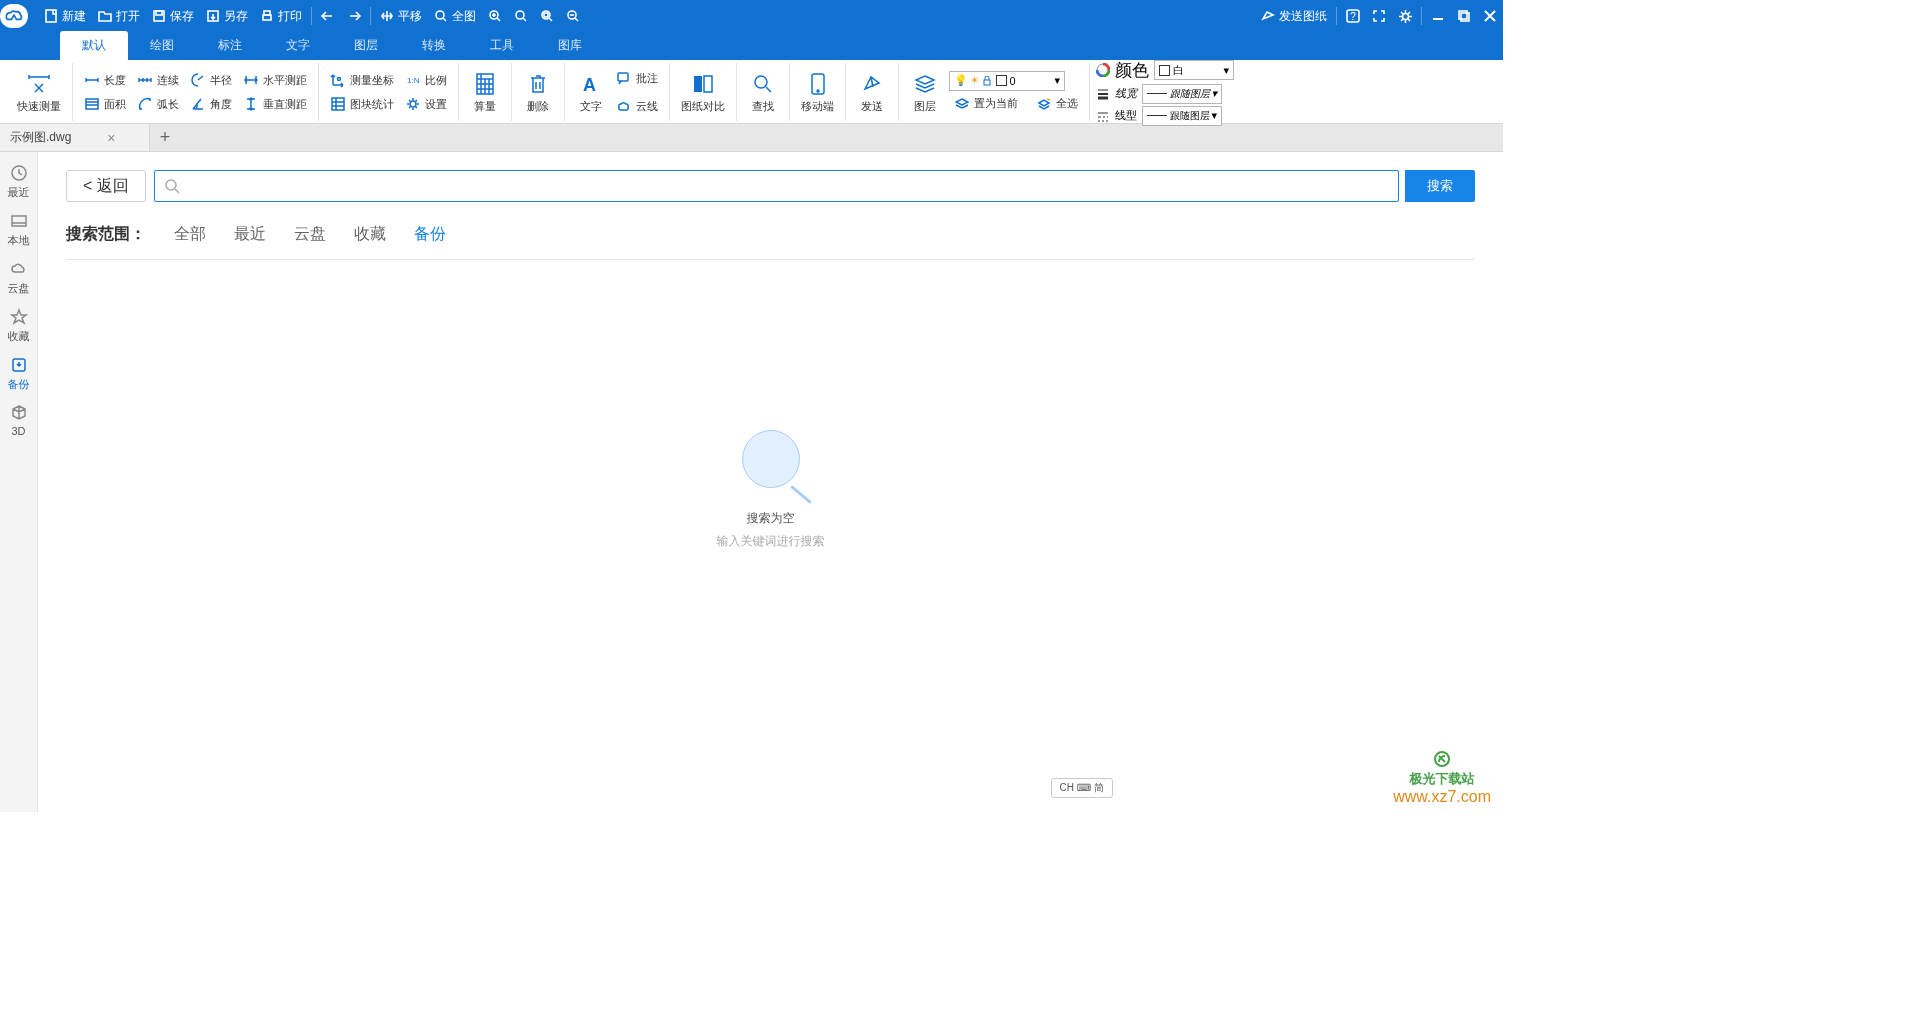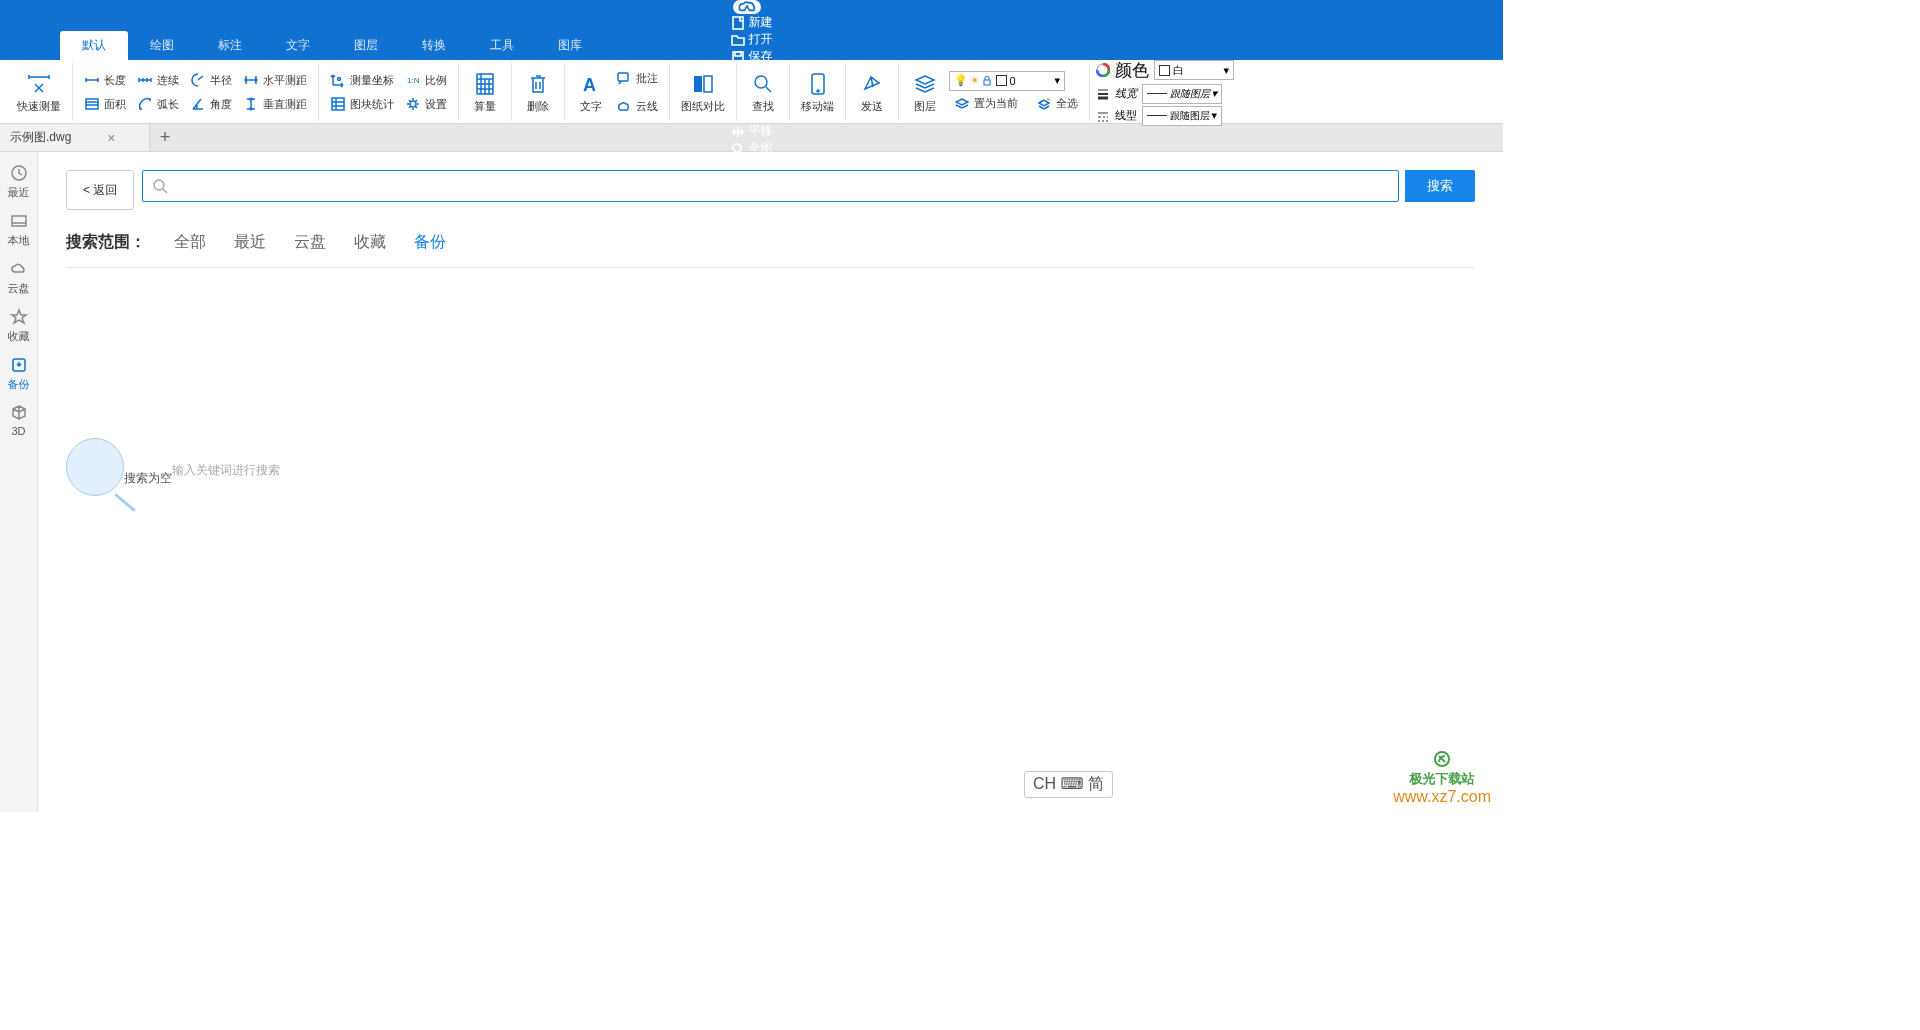--- a/index.html
+++ b/index.html
@@ -1,19 +1,19 @@
 <!DOCTYPE html>
 <html><head>
 <meta charset="utf-8">
 <style>
 * { margin: 0; padding: 0; box-sizing: border-box; font-family: "Microsoft YaHei", Arial, sans-serif; }
 body { width: 1503px; height: 812px; background: #fff; overflow: hidden; position: relative; font-size: 12px; }
 
 
-.titlebar { height: 32px; background: #1171d1; display: flex; align-items: center; color: #fff; padding: 0 6px; flex-direction: column; }
+.titlebar { height: 32px; background: #1171d1; display: flex; align-items: center; color: #fff; padding: 0 0; }
 .logo { width: 28px; height: 24px; background: #fff; border-radius: 12px; display: flex; align-items: center; justify-content: center; margin-right: 10px; }
 .logo svg { width: 20px; height: 14px; }
 .titlebar .tbtn { display: flex; align-items: center; gap: 4px; padding: 0 6px; height: 100%; cursor: pointer; font-size: 12px; }
 .titlebar .sep { width: 1px; height: 18px; background: rgba(255,255,255,0.3); margin: 0 3px; }
 .titlebar .spacer { flex: 1; }
 .titlebar .iconbtn { width: 26px; height: 100%; display: flex; align-items: center; justify-content: center; cursor: pointer; }
 
 
 .menubar { height: 28px; background: #1171d1; display: flex; align-items: flex-end; padding-left: 60px; }
 .menubar .tab { color: #dbe9f8; font-size: 12px; padding: 6px 22px; cursor: pointer; }
@@ -43,41 +43,41 @@
 
 .bodyarea { display: flex; height: calc(100% - 152px); }
 .sidebar { width: 38px; background: #f4f4f4; border-right: 1px solid #e2e2e2; display: flex; flex-direction: column; align-items: center; padding-top: 6px; }
 .sidebtn { width: 100%; display: flex; flex-direction: column; align-items: center; gap: 3px; padding: 6px 0; cursor: pointer; font-size: 11px; color: #555; }
 .sidebtn.active { color: #1171d1; }
 .sidebtn.active .sic path, .sidebtn.active .sic rect, .sidebtn.active .sic circle, .sidebtn.active .sic polygon { stroke: #1171d1; }
 .sic { width: 18px; height: 18px; }
 
 .main { flex: 1; padding: 18px 28px; overflow: auto; position: relative; }
 .searchrow { display: flex; gap: 8px; align-items: stretch; }
-.backbtn { border: 1px solid #cfcfcf; border-radius: 3px; background: #fff; padding: 0 16px; font-size: 12px; color: #333; cursor: pointer; height: 40px; }
+.backbtn { border: 1px solid #cfcfcf; border-radius: 3px; background: #fff; padding: 0 16px; font-size: 16px; color: #333; cursor: pointer; height: 32px; }
 .searchbox { flex: 1; border: 1px solid #1684e8; border-radius: 2px; display: flex; align-items: center; padding: 0 10px; height: 32px; position: relative; }
 .searchbox .sicon { color: #999; margin-right: 6px; }
 .searchbox input { border: none; outline: none; flex: 1; font-size: 13px; height: 100%; }
 .searchbox .cursor { position: absolute; left: 520px; top: 7px; width: 1px; height: 18px; }
 .searchbtn { background: #1684e8; color: #fff; border: none; padding: 0 22px; font-size: 13px; cursor: pointer; height: 32px; border-radius: 0 2px 2px 0; margin-left: -2px; }
 
 .filterrow { display: flex; align-items: center; gap: 28px; margin-top: 22px; font-size: 16px; }
 .filterrow .lbl { font-weight: bold; color: #333; }
 .filterrow .fitem { color: #666; cursor: pointer; }
 .filterrow .fitem.active { color: #1684e8; }
 .divider { height: 1px; background: #e6e6e6; margin-top: 14px; }
 
-.empty { display: flex; align-items: center; margin-top: 170px; color: #888; }
+.empty { display: flex; flex-direction: column; align-items: center; margin-top: 170px; color: #888; }
 .empty .circle { width: 58px; height: 58px; border-radius: 50%; background: #e2effd; border: 1px solid #a8cdf3; position: relative; }
 .empty .handle { position: absolute; width: 26px; height: 3px; background: #a8cdf3; bottom: -8px; right: -14px; transform: rotate(40deg); border-radius: 2px; }
 .empty .t1 { margin-top: 22px; font-size: 12px; color: #555; }
 .empty .t2 { margin-top: 6px; font-size: 12px; color: #aaa; }
 
 
-.imetag { position: absolute; bottom: 14px; right: 390px; border: 1px solid #c8c8c8; border-radius: 3px; padding: 2px 8px; font-size: 16px; background: #fff; color: #555; display: flex; align-items: center; gap: 2px; }
+.imetag { position: absolute; bottom: 14px; right: 390px; border: 1px solid #c8c8c8; border-radius: 3px; padding: 2px 8px; font-size: 10px; background: #fff; color: #555; display: flex; align-items: center; gap: 2px; }
 .watermark { position: absolute; bottom: 6px; right: 12px; text-align: right; }
 .watermark .l1 { color: #46a048; font-size: 13px; font-weight: bold; display:flex; align-items:center; gap:3px; justify-content:flex-end;flex-direction:column;}
 .watermark .l2 { color: #e08a1a; font-size: 16px; }
 
 svg { display: block; }
 .stroke-w { stroke: #fff; fill: none; stroke-width: 1.6; }
 .stroke-b { stroke: #1171d1; fill: none; stroke-width: 1.5; }
 </style>
 </head>
 <body>

